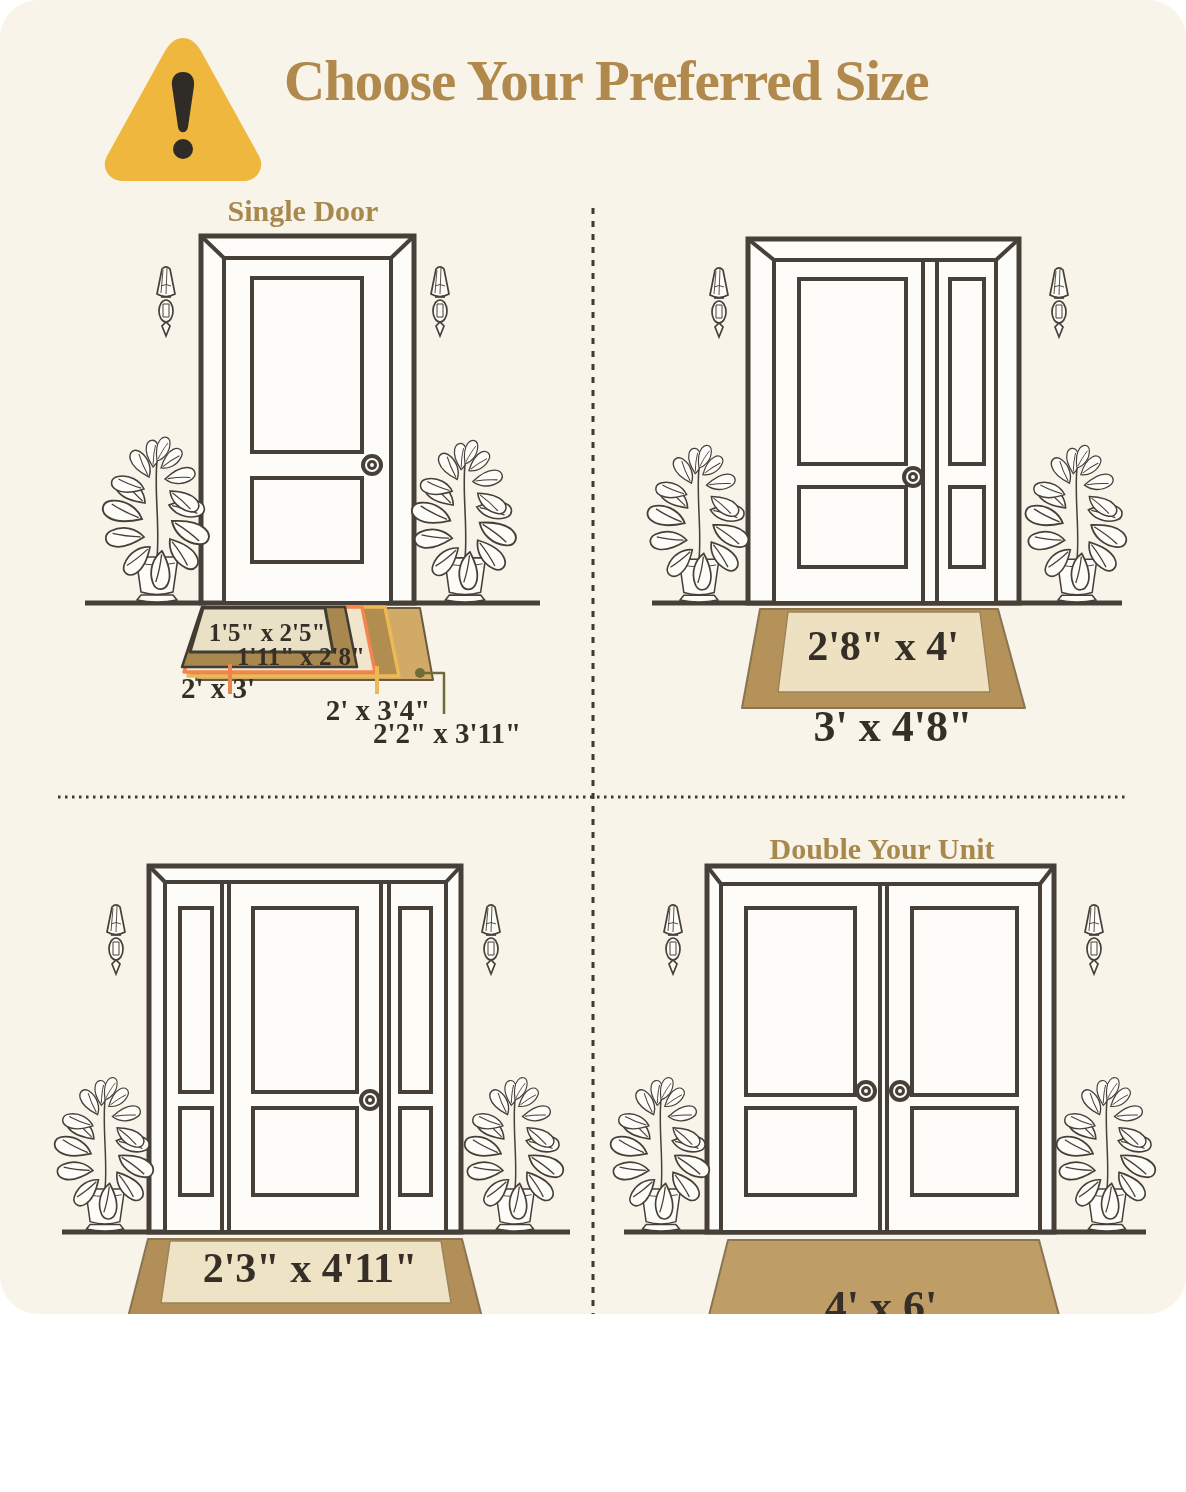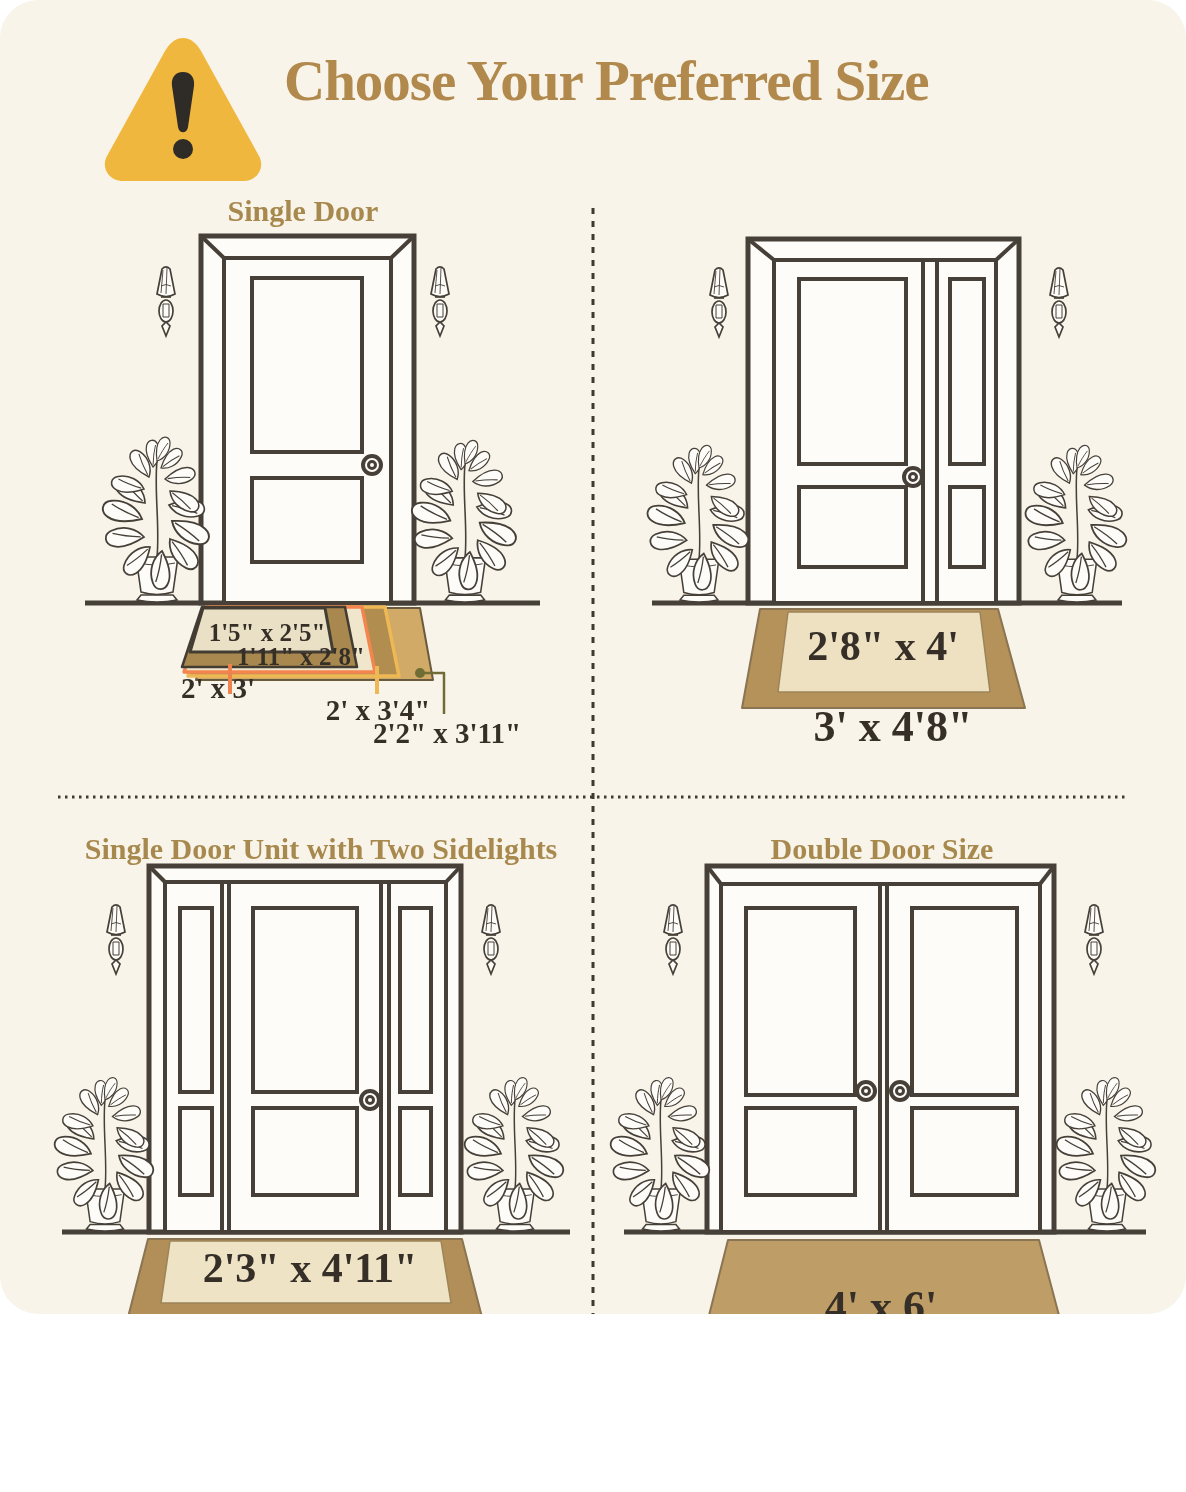--- a/index.html
+++ b/index.html
@@ -187,22 +187,21 @@
     <g stroke-linejoin="round">
       <path d="M728,1240 L1039,1240 L1078,1387 L691,1387 Z" fill="#bf9d66" stroke="#8a7452" stroke-width="2"></path>
     </g>
   </svg>
 
   <div class="header-title">
     <div>Choose Your Preferred Size</div>
   </div>
 
   <div class="section-title" style="left:303px;top:194px;">Single Door</div>
-  <div class="section-title" style="left:321px;top:832px;">Single Door Unit with Two Sidelights</div>
-  <div class="section-title" style="left:882px;top:832px;">Double Door Size</div>
+  <div class="section-title" style="left:882px;top:832px;">Double Your Unit</div>
 
   <div class="mat-label fs25" style="left:267px;top:619px;">1'5" x 2'5"</div>
   <div class="mat-label fs25" style="left:301px;top:643px;">1'11" x 2'8"</div>
   <div class="mat-label fs29" style="left:218px;top:672px;">2' x 3'</div>
   <div class="mat-label fs29" style="left:378px;top:694px;">2' x 3'4"</div>
   <div class="mat-label fs29" style="left:447px;top:717px;">2'2" x 3'11"</div>
 
   <div class="mat-label fs42" style="left:883px;top:622px;">2'8" x 4'</div>
   <div class="mat-label fs44" style="left:893px;top:701px;">3' x 4'8"</div>
 

